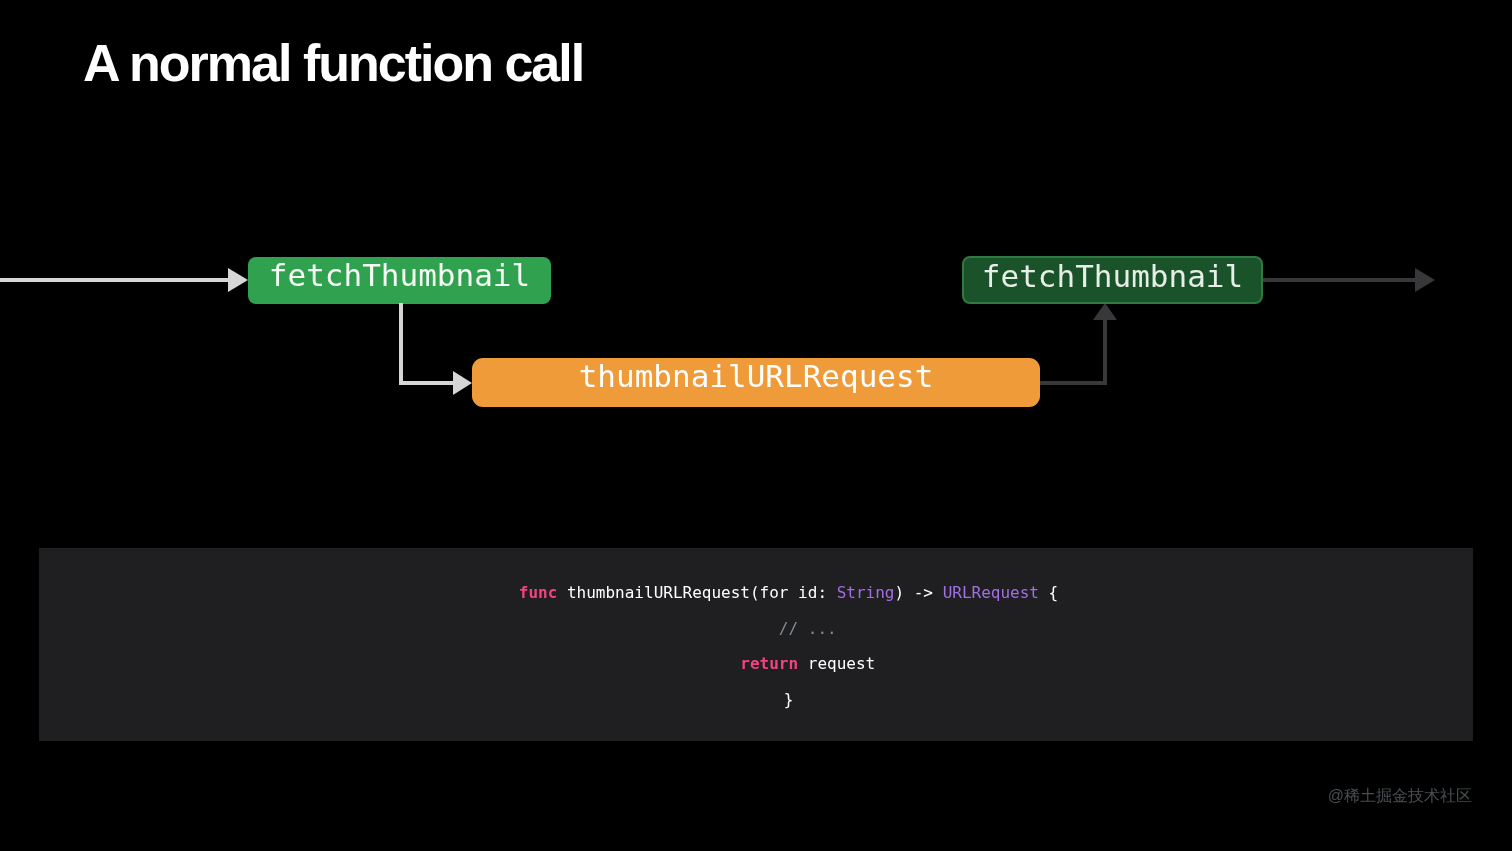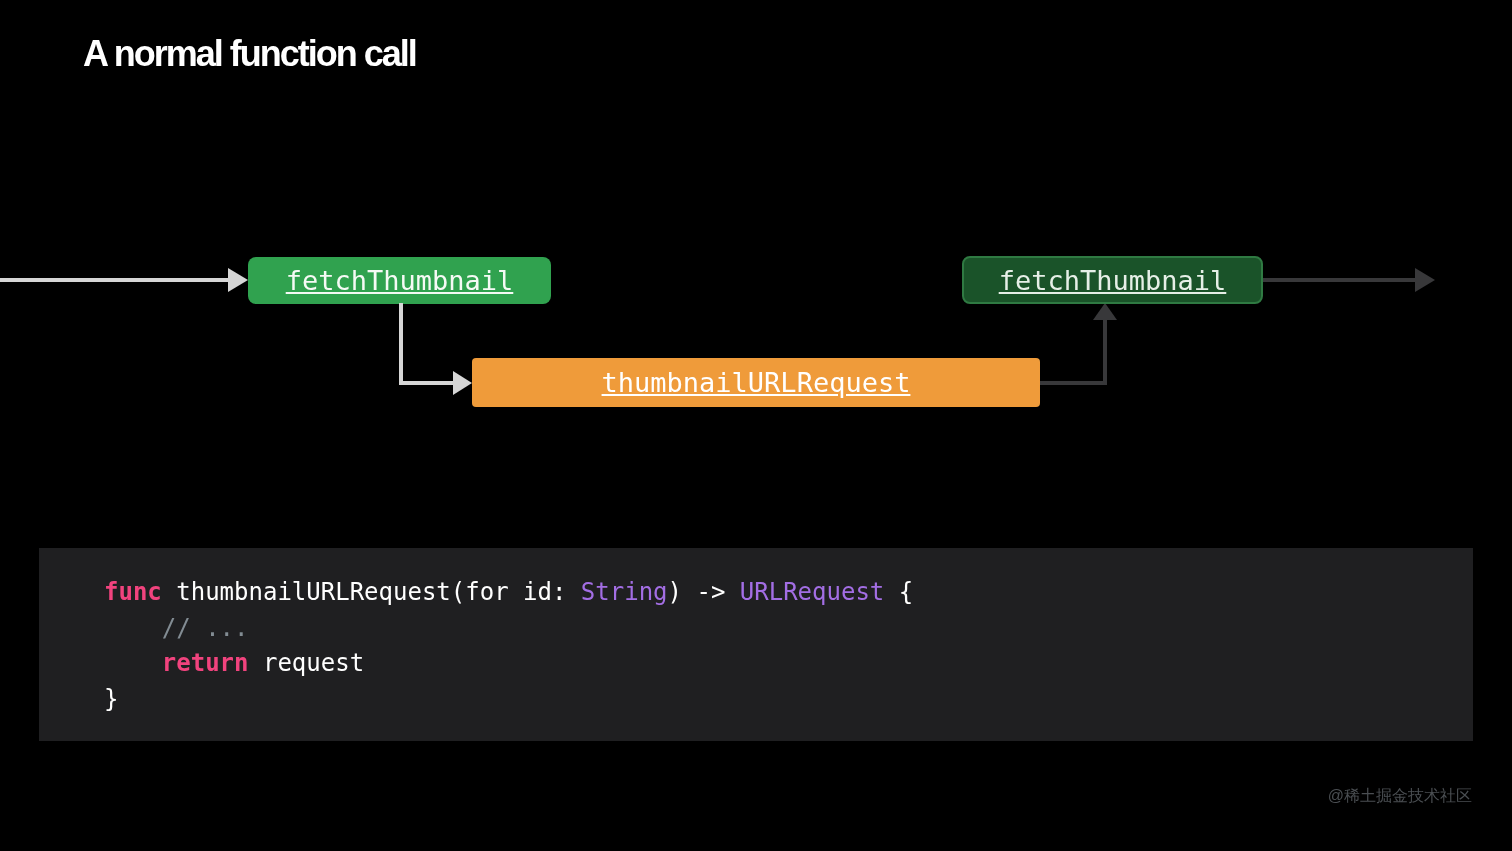--- a/index.html
+++ b/index.html
@@ -14,48 +14,46 @@
     height: 851px;
     background: #000000;
     overflow: hidden;
   }
 
   
   .slide-title {
     position: absolute;
     left: 83px;
     top: 33px;
-    font-size: 36px;
+    font-size: 52px;
     font-weight: 700;
     letter-spacing: -2px;
     color: #ffffff;
     font-family: "Liberation Sans", sans-serif;
   }
 
   
   .node {
     position: absolute;
     display: flex;
-    align-items: center;
     justify-content: center;
     font-family: "DejaVu Sans Mono", "Liberation Mono", monospace;
-    font-size: 27px;
+    font-size: 31px;
     box-sizing: border-box;
-    text-decoration: underline;
   }
   .node-green-left {
     left: 248px; top: 257px;
     width: 303px; height: 47px;
     border-radius: 8px;
     color: #f5faf5;
   }
   .node-orange {
     left: 472px; top: 358px;
     width: 568px; height: 49px;
-    border-radius: 4px;
+    border-radius: 11px;
     color: #ffffff;
   }
   .node-green-right {
     left: 962px; top: 256px;
     width: 301px; height: 48px;
     border-radius: 8px;
     border: 2px solid transparent;
     color: #e6efe7;
   }
 
@@ -80,23 +78,24 @@
   
   .code-panel {
     position: absolute;
     left: 39px; top: 548px;
     width: 1434px; height: 193px;
     box-sizing: border-box;
   }
   .code-block {
     padding: 27px 0 0 65px;
     font-family: "DejaVu Sans Mono", "Liberation Mono", monospace;
-    font-size: 24px;
+    font-size: 16px;
     line-height: 35.5px;
     white-space: pre;
+    text-align: center;
   }
   .tok-keyword { color: #f1437e; font-weight: 700; }
   .tok-plain   { color: #ffffff; }
   .tok-type    { color: #a36ee4; }
   .tok-comment { color: #828c93; }
 
   
   .watermark {
     position: absolute;
     right: 40px;

